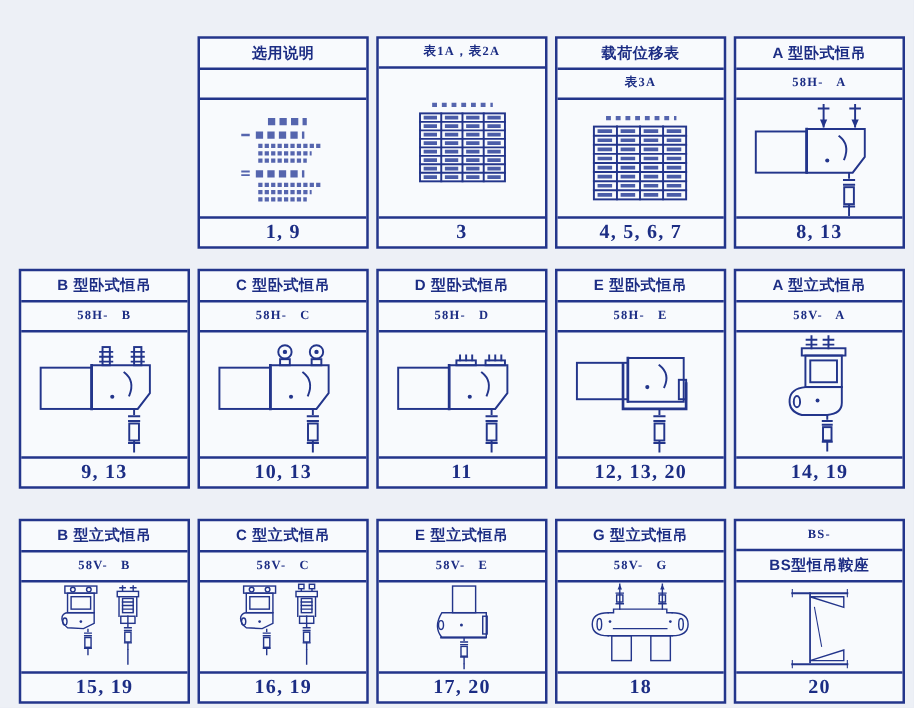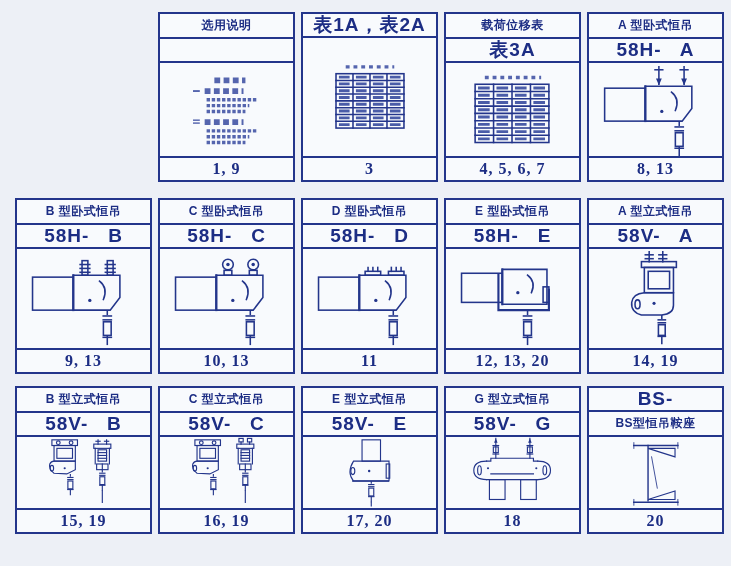--- a/index.html
+++ b/index.html
@@ -1,31 +1,31 @@
 <!DOCTYPE html>
 <html><head>
 <meta charset="utf-8">
 <style>
   html,body{margin:0;padding:0;background:#e9edf4;}
   .page{position:relative;width:731px;height:566px;background:#edf0f6;
         font-family:"Liberation Sans",sans-serif;overflow:hidden;}
-  .grid{position:absolute;top:12px;left:15px;}
+  .grid{position:absolute;top:29px;left:15px;}
   .row{display:flex;gap:6px;}
   .row1{margin-left:143px;margin-bottom:16px;}
-  .row2{margin-bottom:12px;}
+  .row2{margin-bottom:24px;}
   .cell{box-sizing:border-box;width:137px;border:2px solid #23358b;
         background:#f8fafd;display:flex;flex-direction:column;}
   .row1 .cell{height:170px;}
   .row2 .cell{height:176px;}
   .row3 .cell{height:148px;}
   .band{box-sizing:border-box;text-align:center;color:#1c2d84;flex:0 0 auto;}
   .title{height:25px;line-height:23px;font-size:12px;font-weight:700;
          border-bottom:2px solid #23358b;letter-spacing:0.5px;white-space:nowrap;overflow:hidden;}
-  .model{height:24px;line-height:22px;font-size:19px;font-weight:700;
-         font-family:Liberation Sans, sans-serif;border-bottom:2px solid #23358b;
+  .model{height:24px;line-height:22px;font-size:10px;font-weight:700;
+         font-family:Liberation Serif, serif;border-bottom:2px solid #23358b;
          white-space:pre;letter-spacing:1px;}
   .content{flex:1 1 auto;display:flex;align-items:center;justify-content:center;overflow:hidden;}
   .content svg{width:100%;height:100%;display:block;}
   .pages{height:24px;line-height:22px;font-size:16px;font-weight:700;
          font-family:"Liberation Serif",serif;border-top:2px solid #23358b;letter-spacing:1px;}
   svg .s{stroke:#23358b;stroke-width:1.6;fill:none;stroke-linecap:square;}
   svg .s2{stroke:#23358b;stroke-width:2.2;fill:none;}
   svg .f{fill:#23358b;stroke:none;}
   svg .lt{stroke:#5565ae;fill:none;}
 </style>

